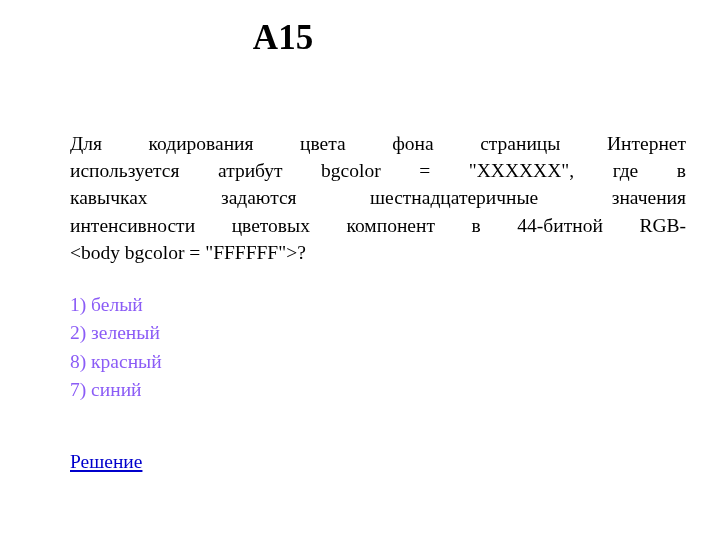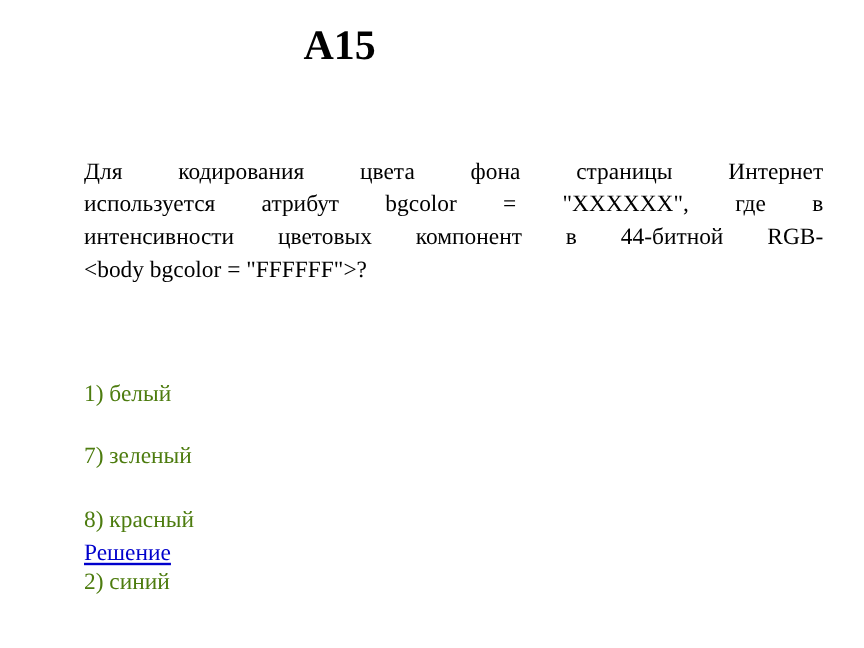--- a/index.html
+++ b/index.html
@@ -74,24 +74,23 @@
   
   .options {
     position: absolute;
     left: 70px;
     top: 291px;
     width: 400px;
   }
   .option {
     font-size: 19.5px;
     line-height: 28.4px;
-    color: #4d7c0f;
+    color: #8b5cf6;
     white-space: nowrap;
     font-family: "Liberation Serif", "DejaVu Serif", serif;
-    margin-top: 24px;
   }
 
   
   .solution-wrap {
     position: absolute;
     left: 70px;
     top: 450px;
   }
   .solution-link {
     font-size: 19.5px;
@@ -110,28 +109,29 @@
 
 <div class="page">
 
   <div class="title-row">
     <span class="title">A15</span>
   </div>
 
   <div class="question">
     <span class="ln">Для кодирования цвета фона страницы Интернет</span>
     <span class="ln">используется атрибут bgcolor = "XXXXXX", где в</span>
+    <span class="ln">кавычках задаются шестнадцатеричные значения</span>
     <span class="ln">интенсивности цветовых компонент в 44-битной RGB-</span>
     <span class="ln last">&lt;body bgcolor = "FFFFFF"&gt;?</span>
   </div>
 
   <div class="options">
     <div class="option">1) белый</div>
-    <div class="option">7) зеленый</div>
+    <div class="option">2) зеленый</div>
     <div class="option">8) красный</div>
-    <div class="option">2) синий</div>
+    <div class="option">7) синий</div>
   </div>
 
   <div class="solution-wrap">
     <a class="solution-link">Решение</a>
   </div>
 
 </div>
 
 </body></html>

